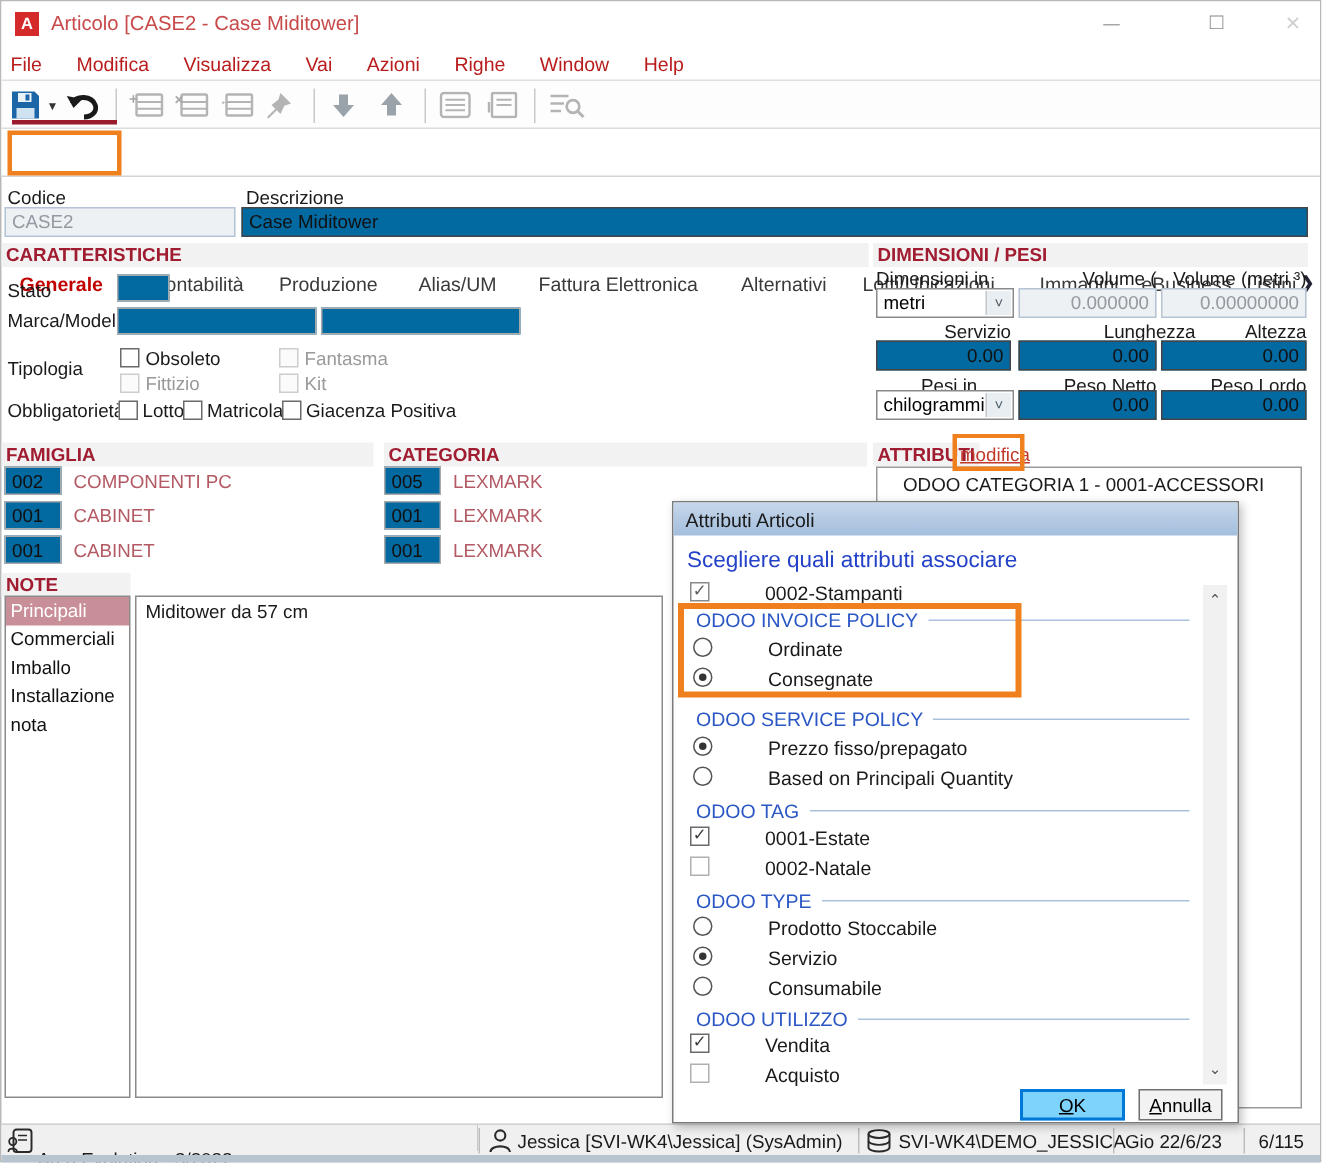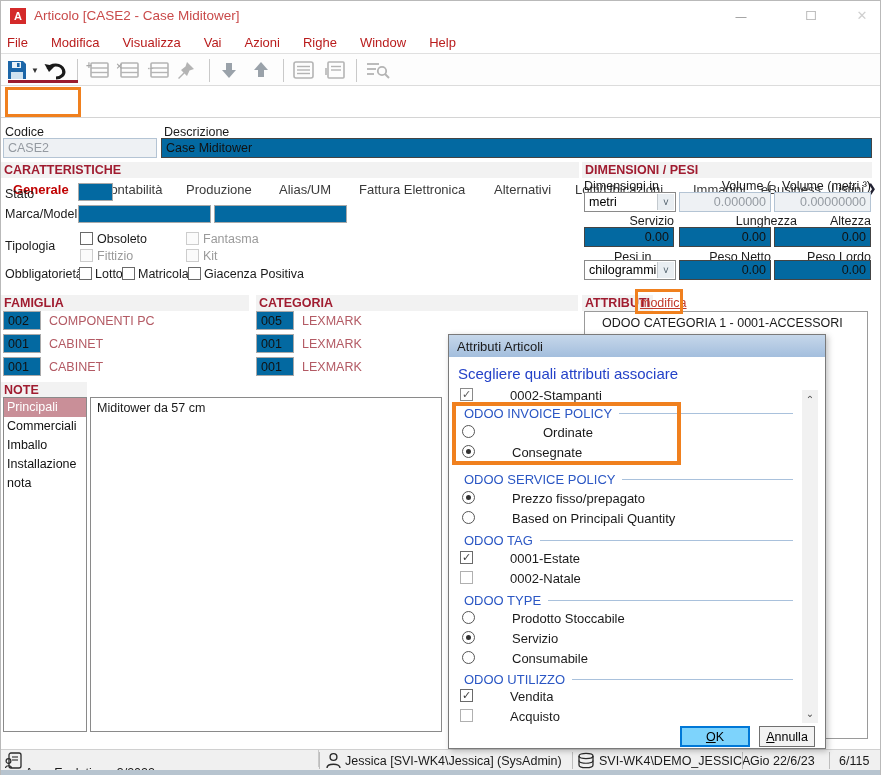--- a/index.html
+++ b/index.html
@@ -267,21 +267,21 @@
     <div style="position:absolute;left:9px;top:30px;font-size:15px;color:#2442C8;">Scegliere quali attributi associare</div>
 
     <span class="chk on" style="left:11px;top:53px;border-color:#8a8a8a;color:#5a5a5a;"></span>
     <div class="lbl" style="left:61px;top:53px;font-size:13px;">0002-Stampanti</div>
 
     <div class="grp" style="left:15px;top:71px;right:32px;">
       <span class="t">ODOO INVOICE POLICY</span>
         <span class="ln"></span>
     </div>
     <span class="radio" style="left:13px;top:90px;"></span>
-    <div class="lbl" style="left:63px;top:90px;font-size:13px;margin-left:31px;">Ordinate</div>
+    <div class="lbl" style="left:63px;top:90px;font-size:13px;">Ordinate</div>
     <span class="radio sel" style="left:13px;top:110px;"></span>
     <div class="lbl" style="left:63px;top:110px;font-size:13px;">Consegnate</div>
 
     <div class="grp" style="left:15px;top:137px;right:32px;">
       <span class="t">ODOO SERVICE POLICY</span>
         <span class="ln"></span>
     </div>
     <span class="radio sel" style="left:13px;top:156px;"></span>
     <div class="lbl" style="left:63px;top:156px;font-size:13px;">Prezzo fisso/prepagato</div>
     <span class="radio" style="left:13px;top:176px;"></span>

